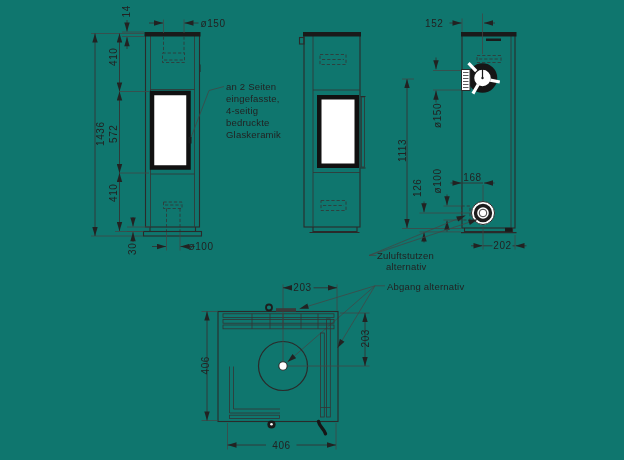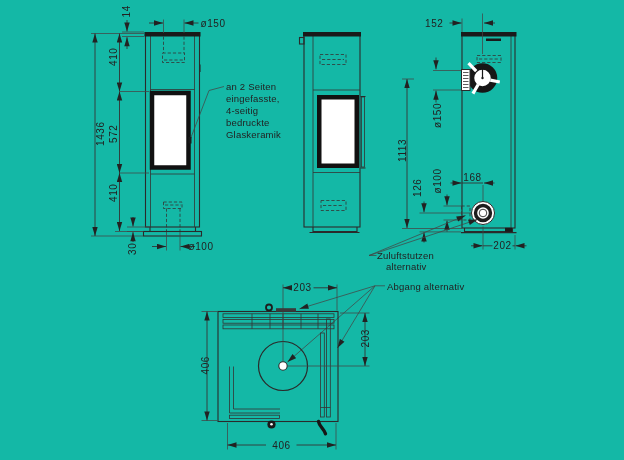--- a/index.html
+++ b/index.html
@@ -1,16 +1,16 @@
 <!DOCTYPE html>
 <html><head>
 <meta charset="utf-8">
 <style>
   html,body{margin:0;padding:0;background:#fff;}
-  #stage{width:624px;height:460px;background:#14b8a6;position:relative;overflow:hidden;}
+  #stage{width:624px;height:460px;background:#0f766e;position:relative;overflow:hidden;}
   svg text{font-family:"Liberation Sans",sans-serif;font-size:10px;fill:#222;letter-spacing:.6px;}
   svg text.note{font-size:9.5px;letter-spacing:.2px;}
   .ln{stroke:#2a2a2a;stroke-width:1.1;fill:none;}
   .thin{stroke:#333;stroke-width:.8;fill:none;}
   .dim{stroke:#333;stroke-width:.9;fill:none;}
   .ext{stroke:#444;stroke-width:.75;fill:none;}
   .dash{stroke-dasharray:3.2 2;}
   .blk{fill:#1a1a1a;stroke:none;}
   .wht{stroke:#fff;stroke-width:3.2;fill:none;}
   .frame{stroke:#111;stroke-width:4.5;fill:#fff;}

